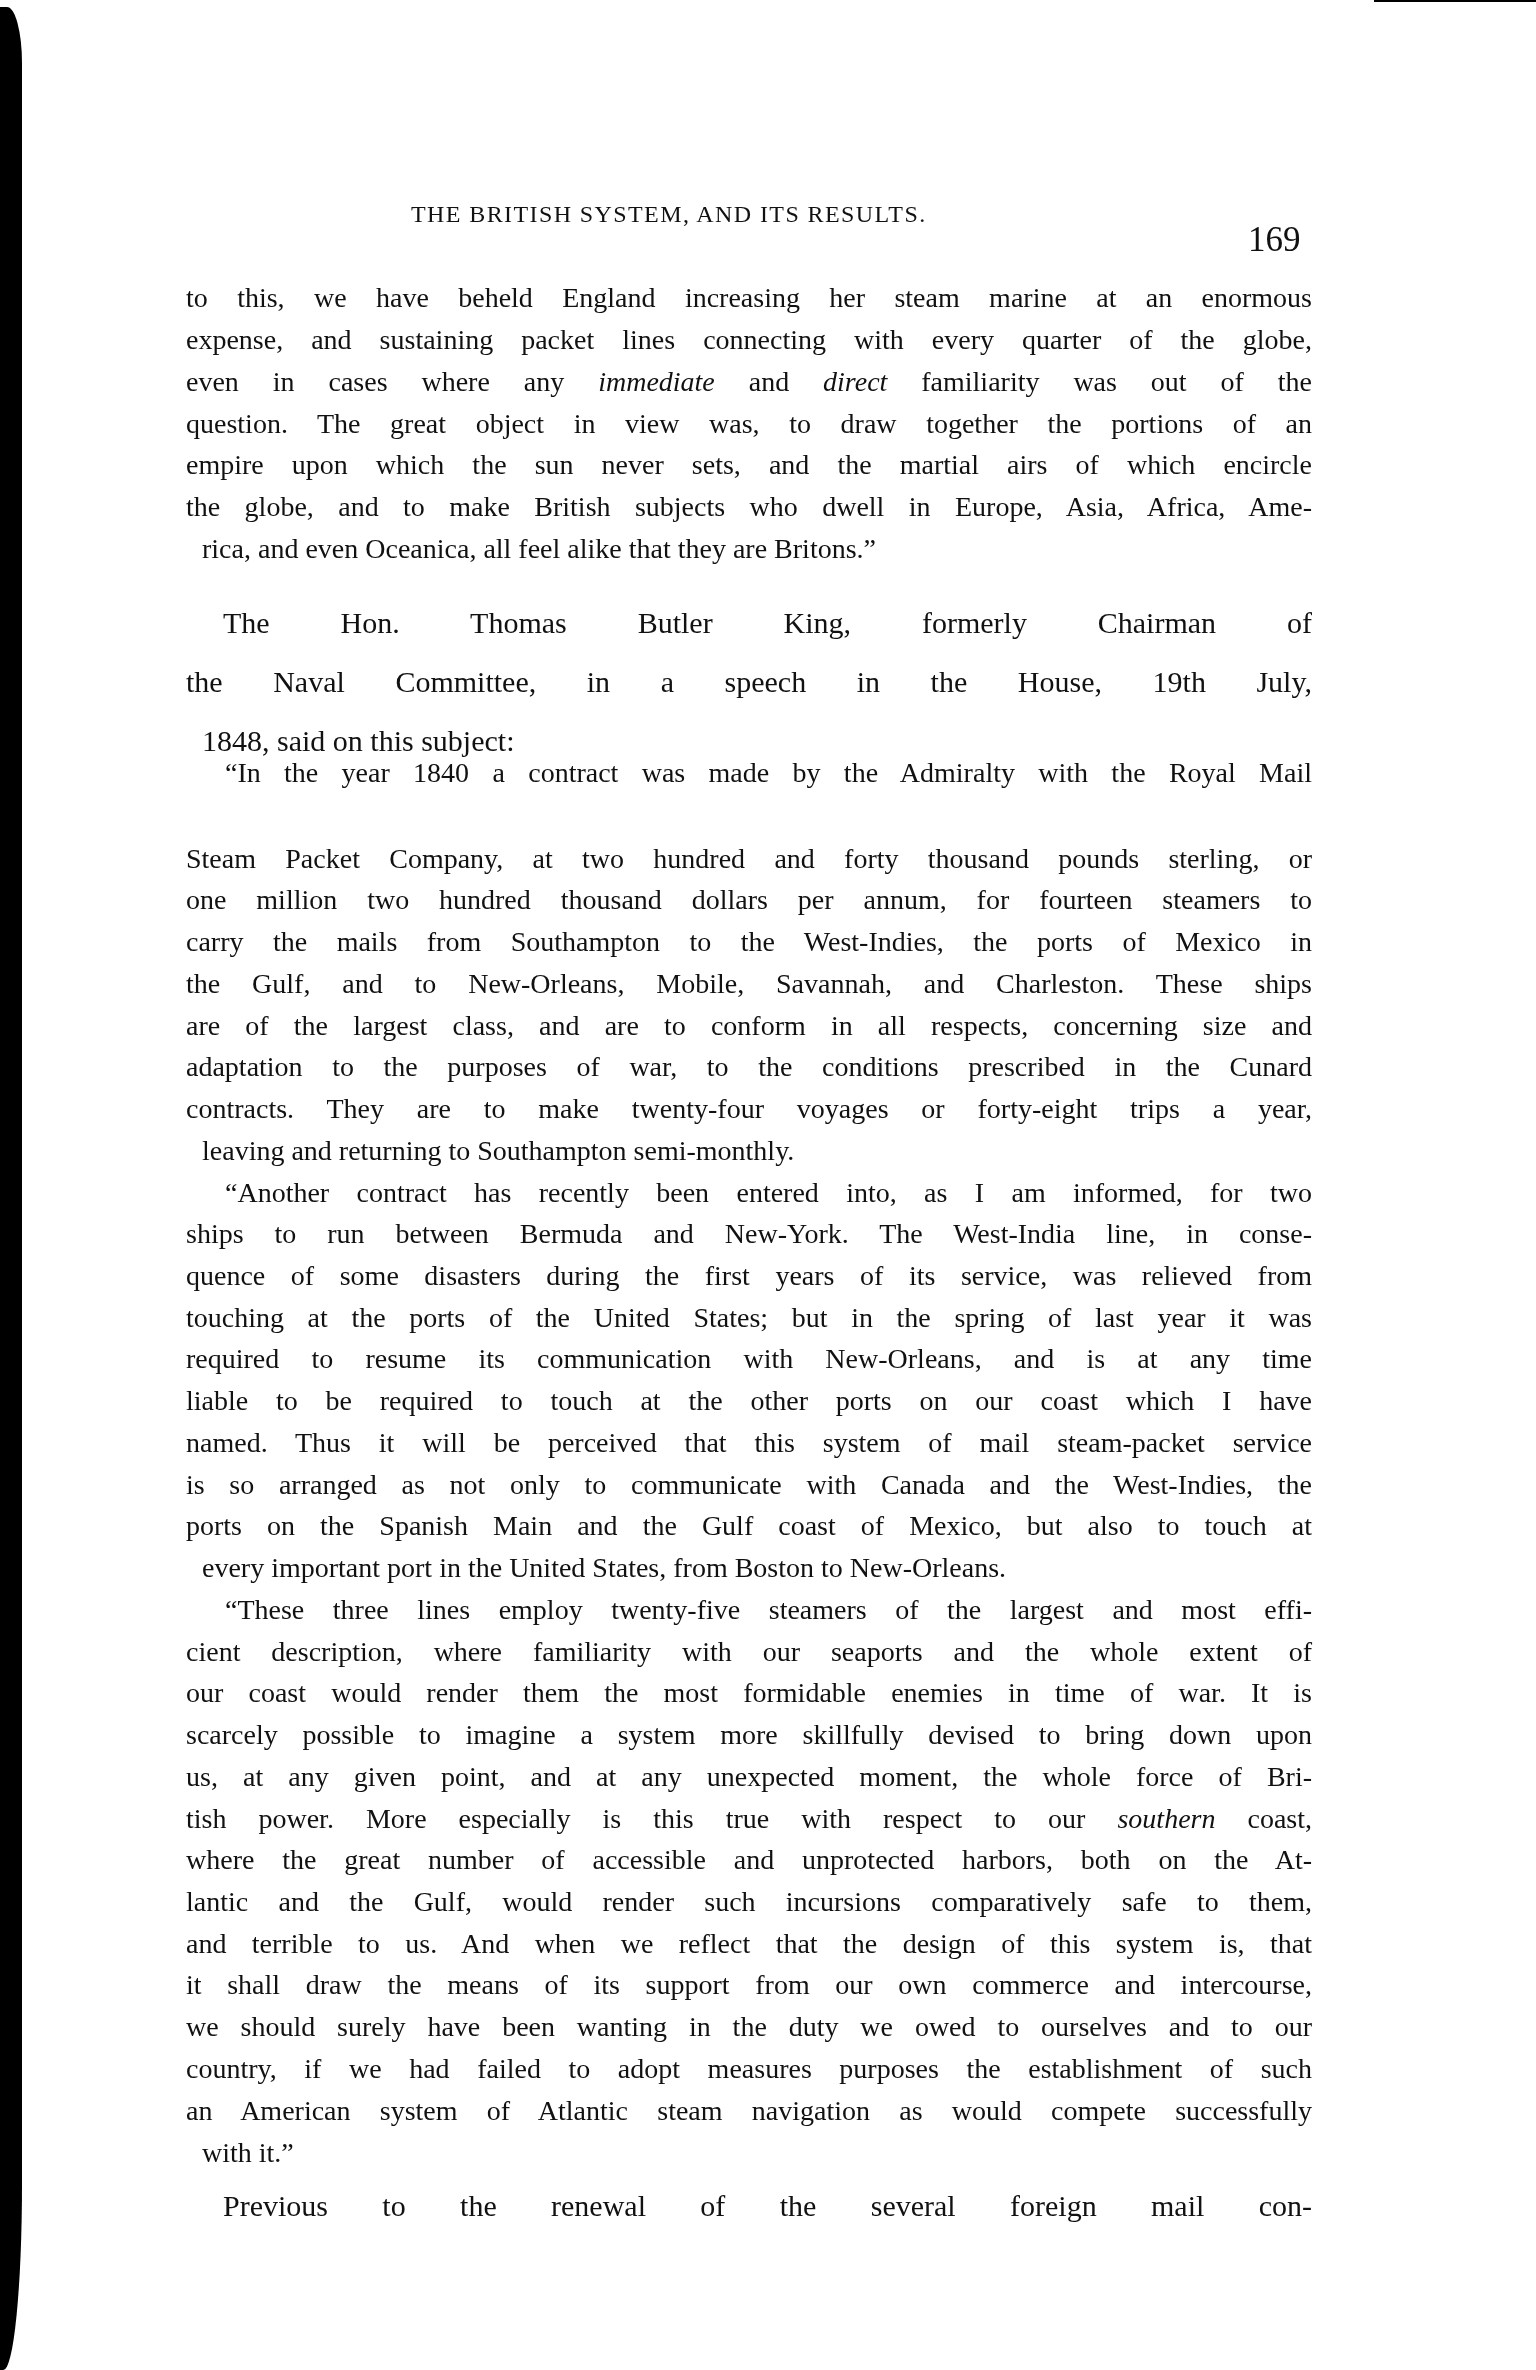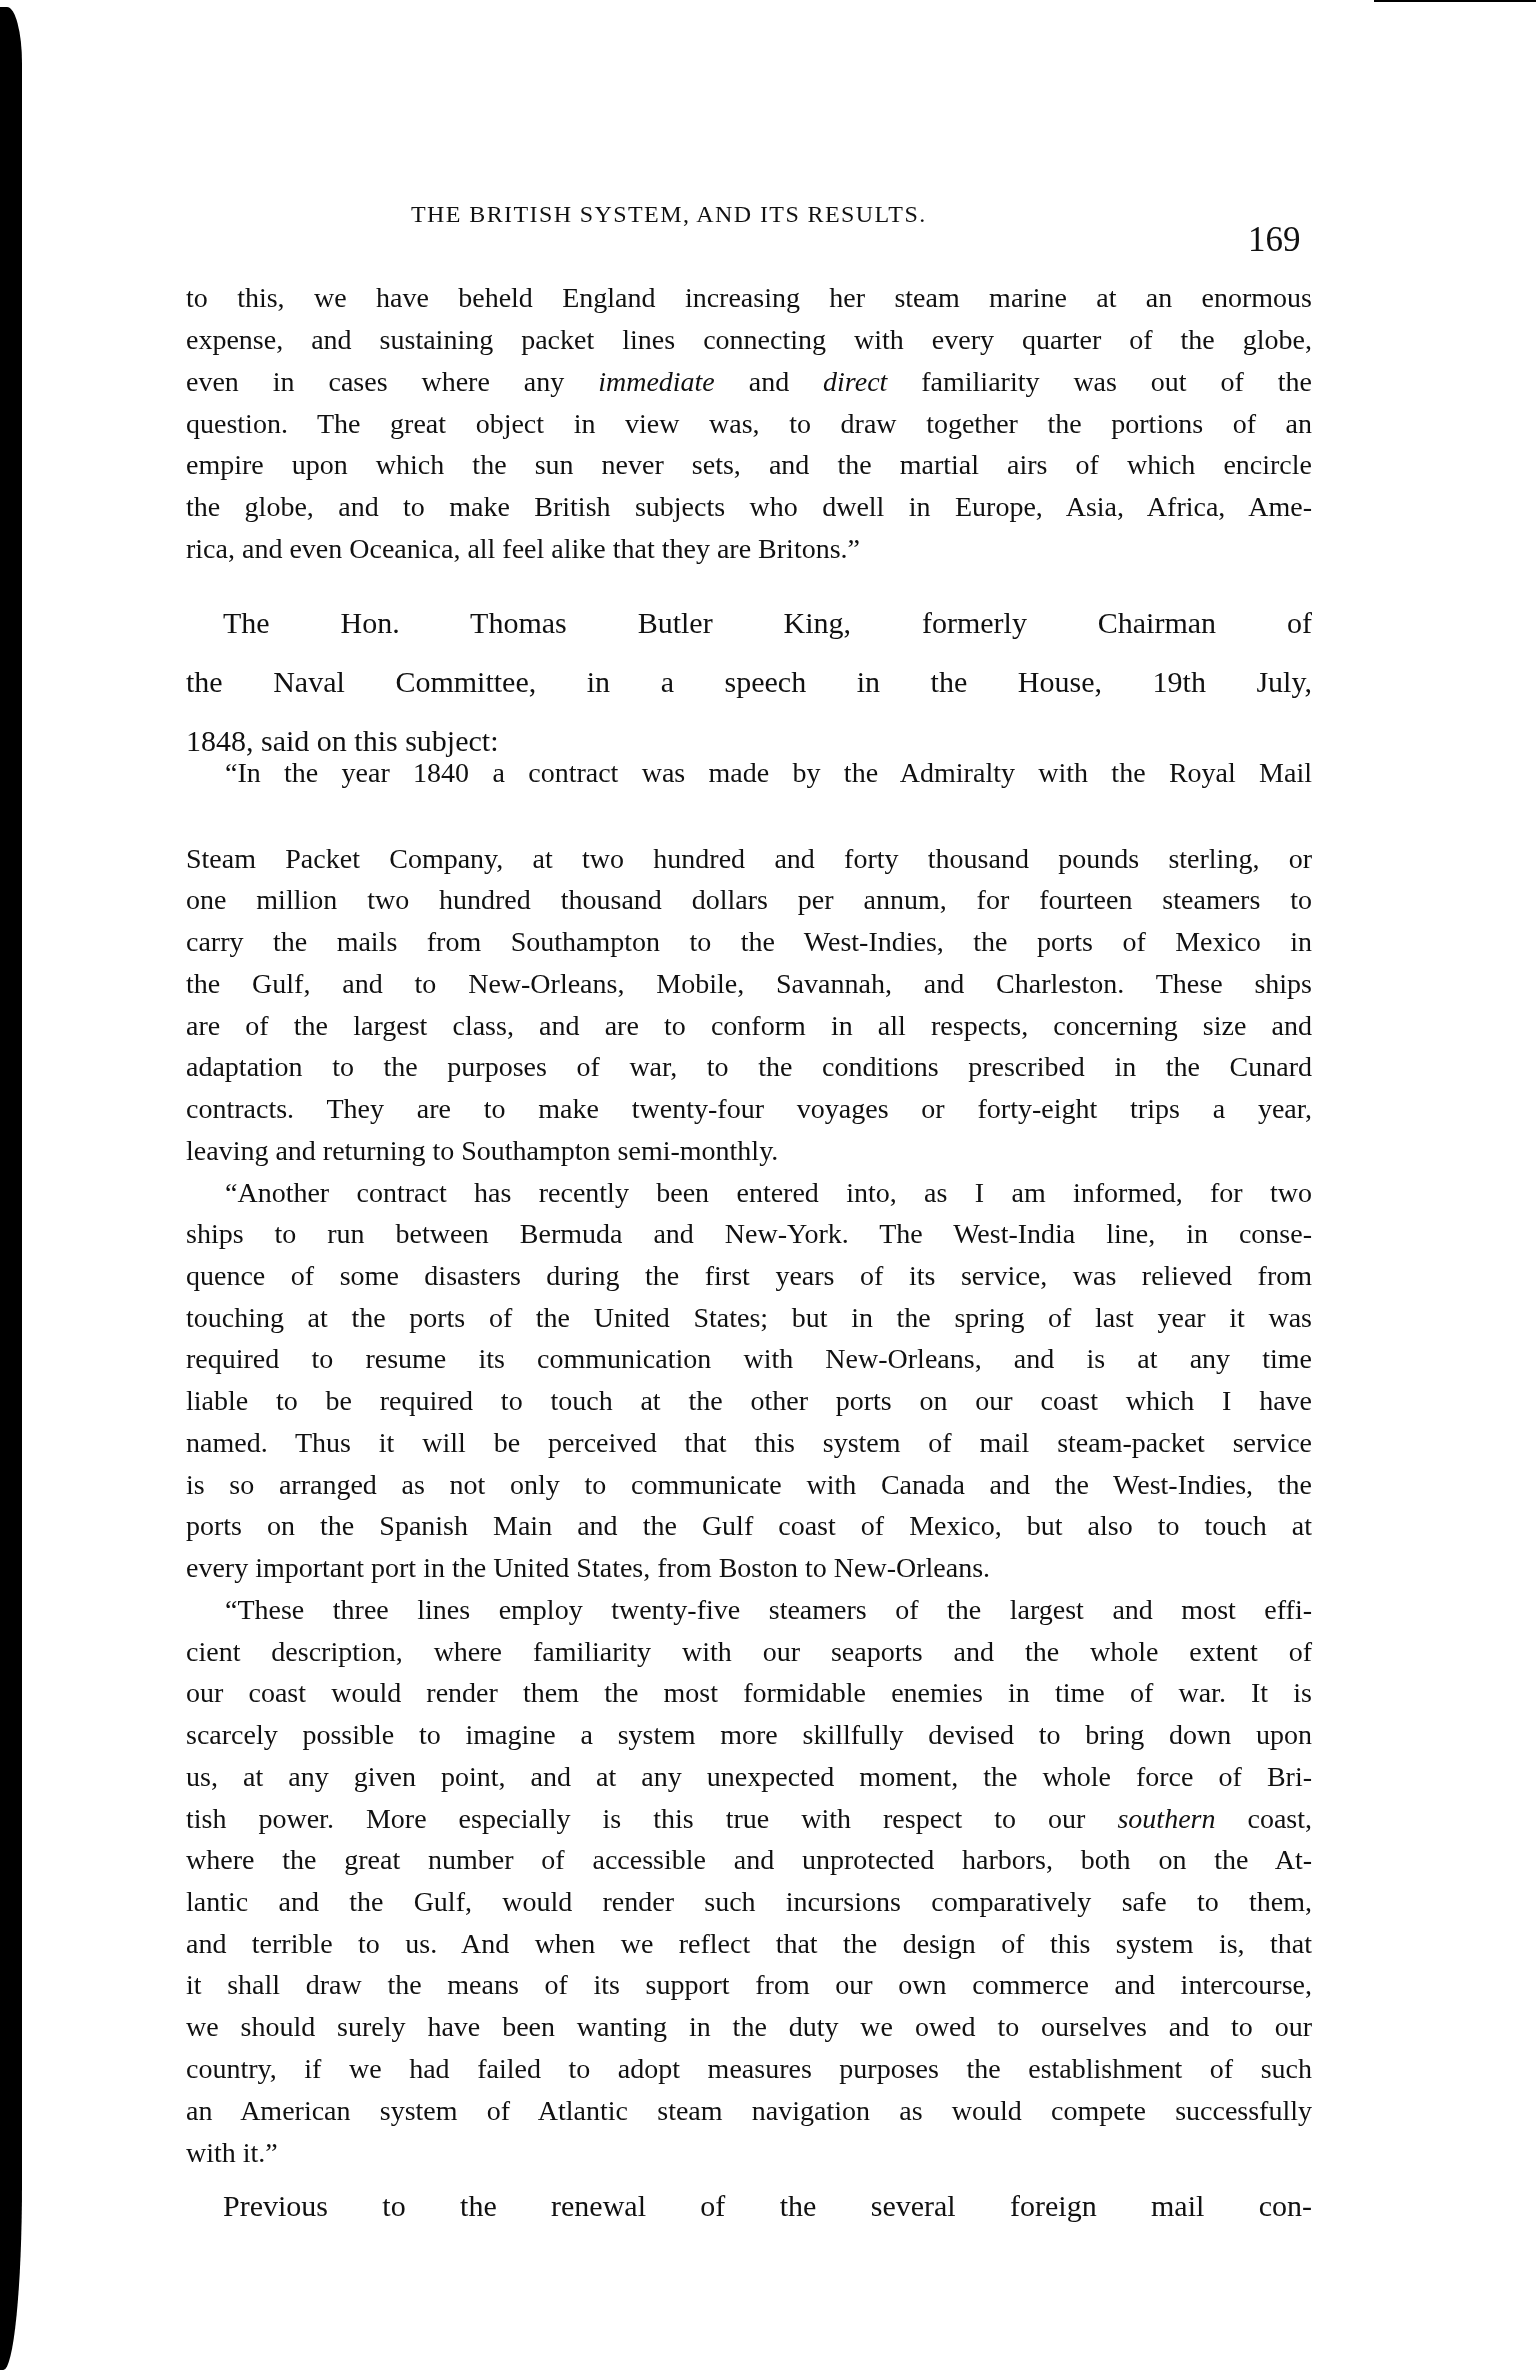--- a/index.html
+++ b/index.html
@@ -9,21 +9,21 @@
                background: #000; border-top-right-radius: 15px 56px; border-bottom-right-radius: 18.6px 186px; }
     .top-rule { position: absolute; top: 0; right: 0; width: 162px; height: 1.9px; background: #000; }
     .header { position: absolute; top: 195px; left: 0; width: 1256px; height: 37px; }
     .running-head { position: absolute; left: 411px; top: 5.6px; font-size: 24px; letter-spacing: 1.4px;
                     text-transform: uppercase; white-space: nowrap; }
     .page-number { position: absolute; left: 1248px; top: -3.7px; font-size: 35px; margin-top: 29px; }
     .line { position: absolute; left: 186px; width: 1126px; white-space: nowrap;
             text-align: justify; text-align-last: justify; }
     .small { font-size: 28px; line-height: 42px; height: 42px; }
     .large { font-size: 30px; line-height: 58px; height: 58px; }
-    .last { text-align-last: left; }
+    .last { text-align-last: left; margin-left: 16px; }
     .indent-q { padding-left: 39px; width: 1087px; }
     .indent-l { padding-left: 37px; width: 1089px; }
     i { font-style: italic; }
   </style>
 </head>
 <body>
 
 <div class="binding"></div>
 <div class="top-rule"></div>
 

